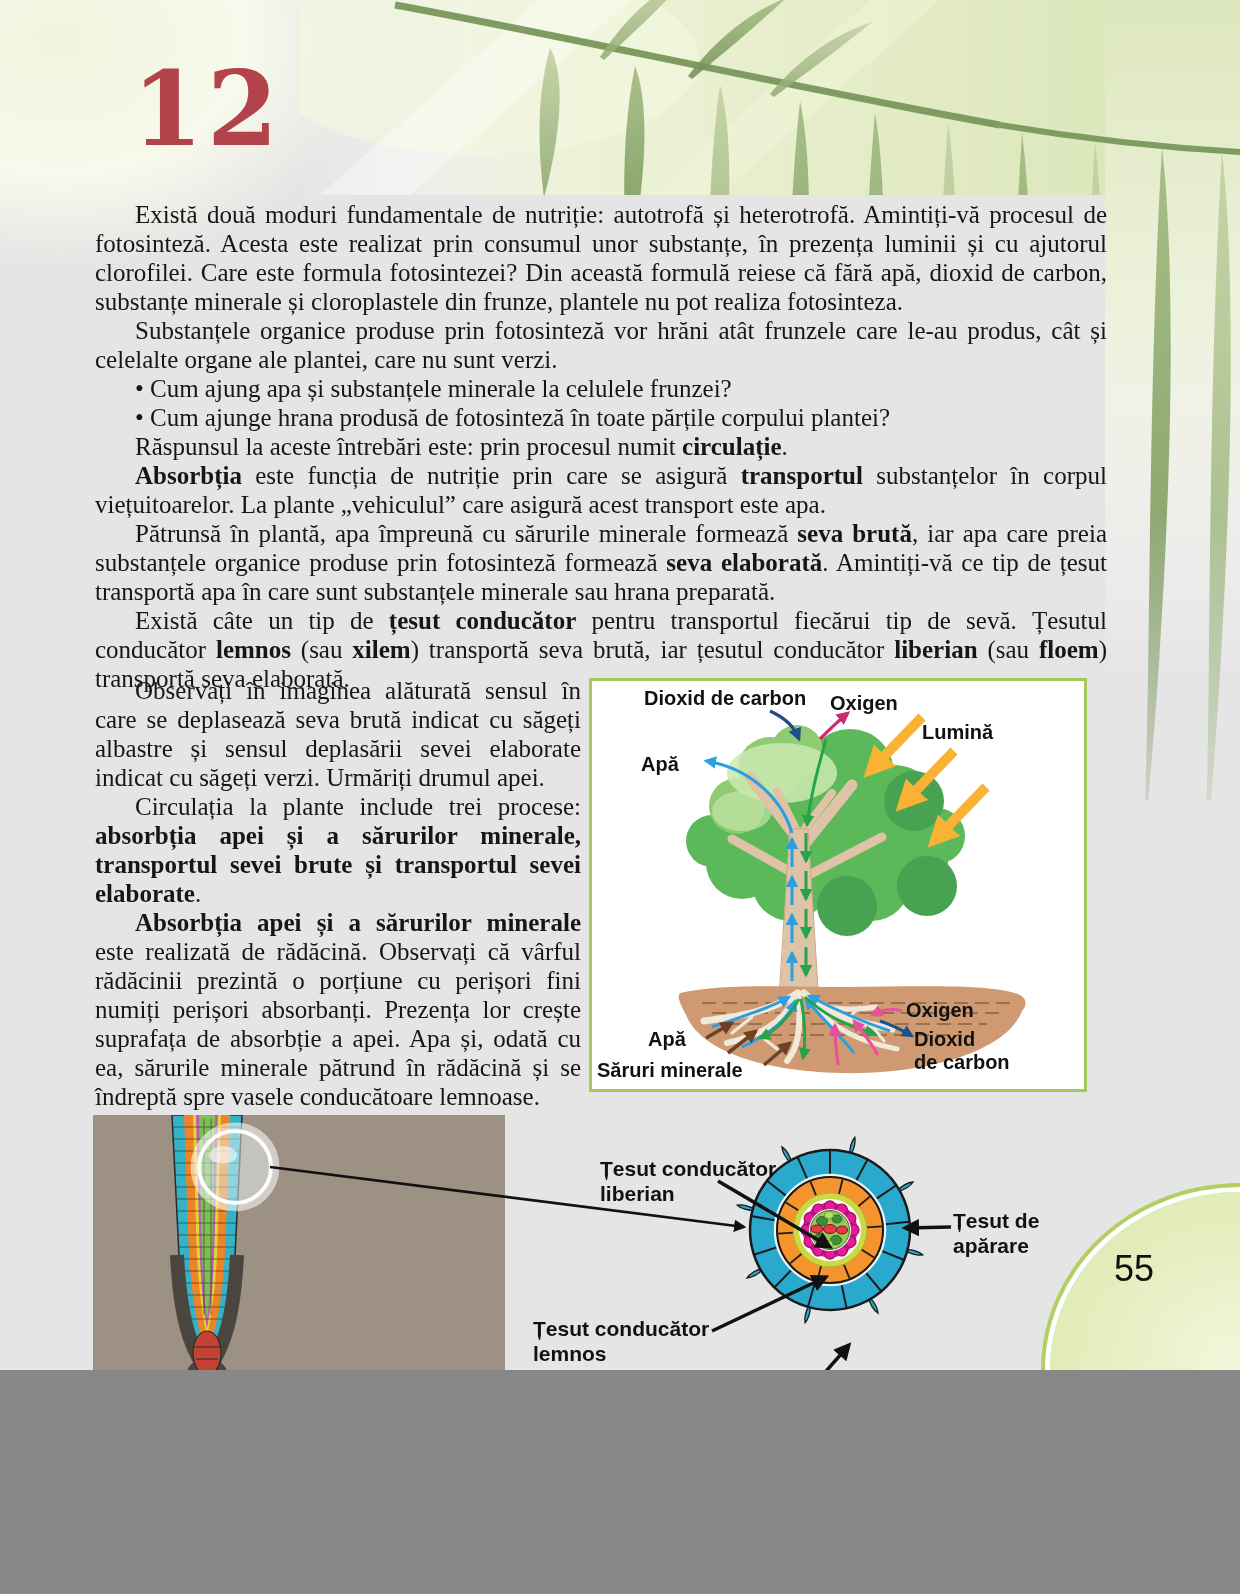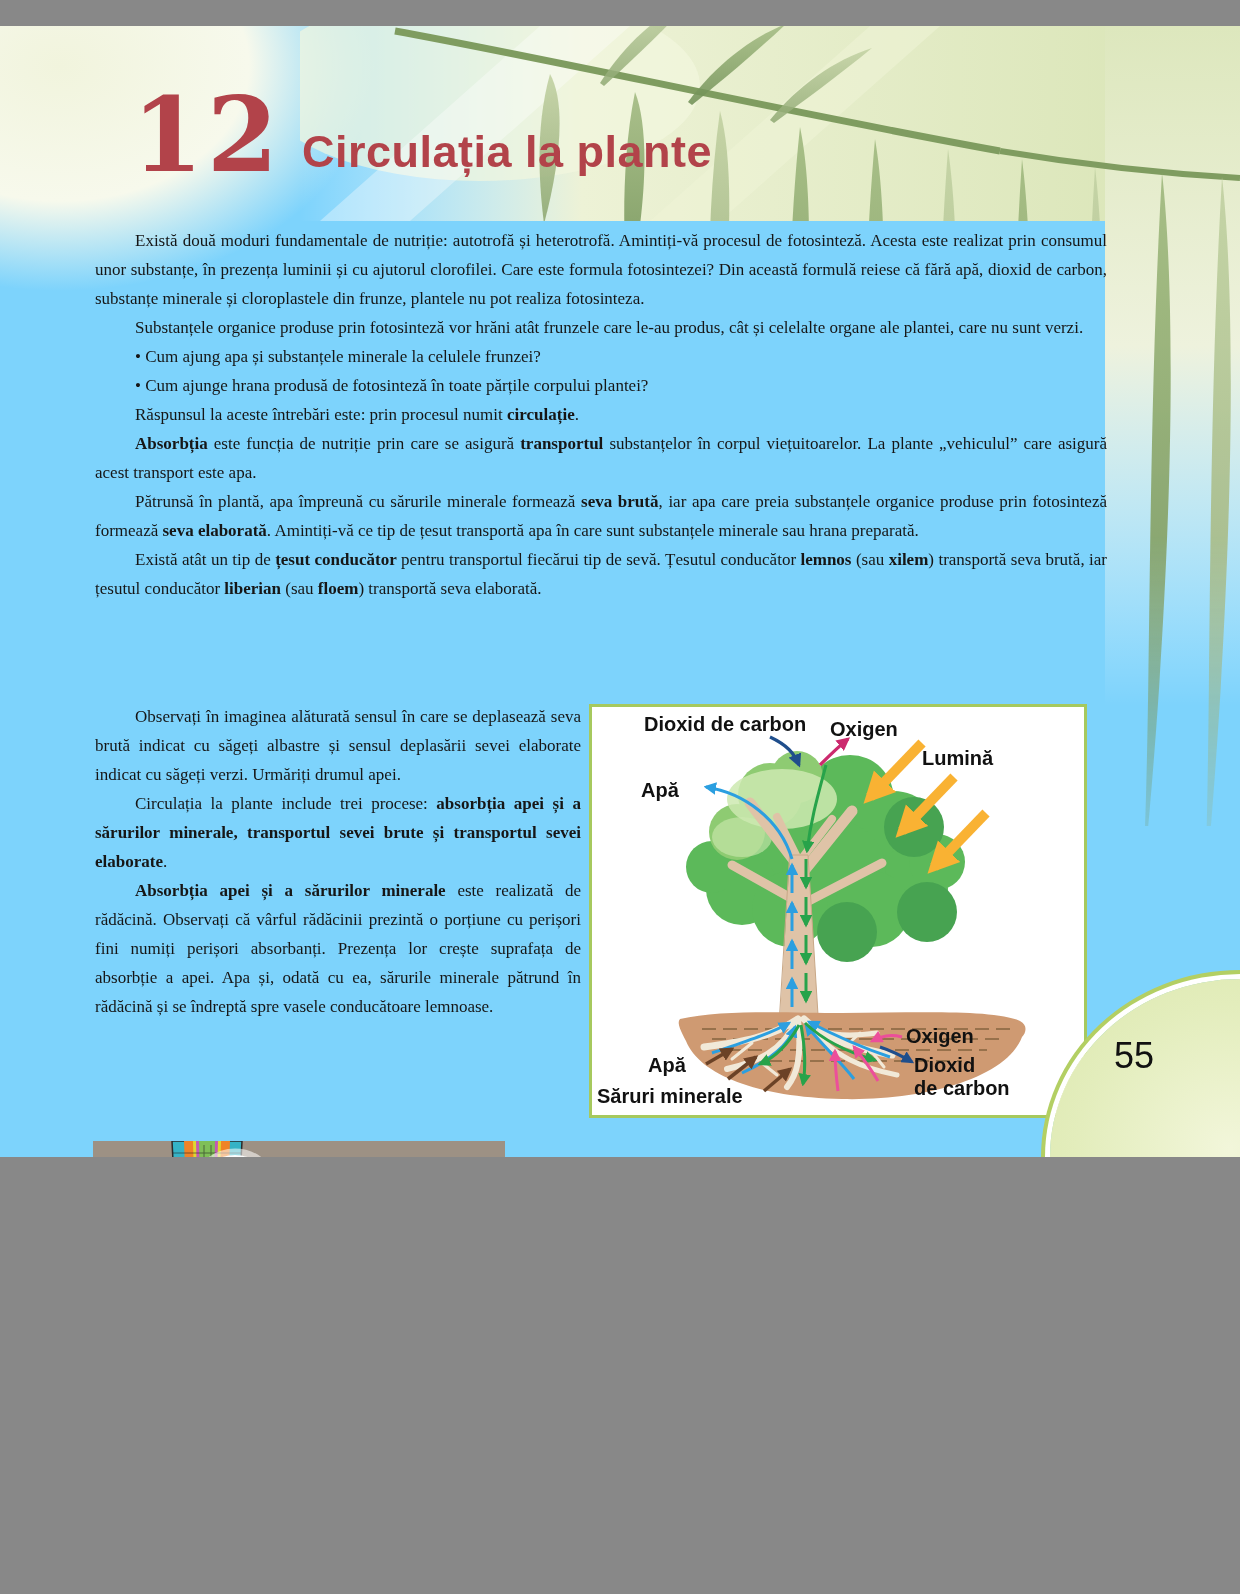--- a/index.html
+++ b/index.html
@@ -1,28 +1,28 @@
 <!DOCTYPE html>
 <html><head>
 <meta charset="utf-8">
 <style>
   html,body{margin:0;padding:0;background:#888;}
-  .page{position:relative;width:1240px;height:1131px;background:#7dd3fc;overflow:hidden;
-        font-family:"Liberation Serif",serif;color:#161616;margin-top:26px;}
+  .page{position:relative;width:1240px;height:1370px;background:#e5e5e5;overflow:hidden;
+        font-family:"Liberation Serif",serif;color:#161616;}
   
   .wash{position:absolute;left:0;top:0;width:560px;height:420px;
         background:radial-gradient(ellipse 420px 300px at 60px 40px,#f1f4dd 0%,#f7f9ec 45%,rgba(255,255,255,0) 75%);}
   .palm{position:absolute;right:0;top:0;width:940px;height:930px;}
   
   .chapnum{position:absolute;left:132px;top:58px;font-family:"DejaVu Serif",serif;
            font-weight:bold;font-size:102px;line-height:1;color:#b2434a;letter-spacing:4px;}
   .title{position:absolute;left:302px;top:100px;font-family:"Liberation Sans",sans-serif;
          font-weight:bold;font-size:45px;color:#b2434a;letter-spacing:0.5px;}
   
-  .flow{position:absolute;font-size:17px;line-height:29px;text-align:justify;}
+  .flow{position:absolute;font-size:25px;line-height:29px;text-align:justify;}
   .flow p{margin:0;text-indent:40px;}
   .intro{left:95px;top:200px;width:1012px;}
   .leftcol{left:95px;top:676px;width:486px;}
   .closing{left:95px;top:1426px;width:1012px;}
   b{font-weight:bold;}
   
   .figbox{position:absolute;left:589px;top:678px;width:492px;height:408px;
           border:3px solid #a6c95e;background:#ffffff;}
   .figbox svg{position:absolute;left:0;top:0;}
   .lbl{position:absolute;font-family:"Liberation Sans",sans-serif;font-weight:bold;
@@ -101,31 +101,30 @@
         <path d="M862,147 C846,421 852,709 842,867 C874,543 877,277 862,147 Z" fill="url(#leafg1)" opacity="0.95"></path>
         <path d="M922,151 C906,428 912,720 904,881 C934,553 937,282 922,151 Z" fill="url(#leafg2)" opacity="0.95"></path>
         <path d="M300,57 C325,18 358,-12 392,-26 C362,6 328,38 304,60 Z" fill="url(#leafg2)" opacity="0.85"></path>
         <path d="M388,76 C415,40 450,12 486,-2 C454,28 420,56 392,79 Z" fill="url(#leafg1)" opacity="0.85"></path>
         <path d="M470,94 C498,60 534,34 572,22 C538,50 502,76 474,97 Z" fill="url(#leafg2)" opacity="0.85"></path>
       </g>
     </g>
   </svg>
 
   <div class="chapnum">12</div>
-  <div class="title">Circulația la plante</div>
 
   <div class="flow intro">
     <p><span>Există două moduri fundamentale de nutriție: autotrofă și heterotrofă. Amintiți-vă procesul de fotosinteză. Acesta este realizat prin consumul unor substanțe, în prezența luminii și cu ajutorul clorofilei. Care este formula fotosintezei? Din această formulă reiese că fără apă, dioxid de carbon, substanțe minerale și cloroplastele din frunze, plantele nu pot realiza fotosinteza.</span></p>
     <p><span>Substanțele organice produse prin fotosinteză vor hrăni atât frunzele care le-au produs, cât și celelalte organe ale plantei, care nu sunt verzi.</span></p>
     <p><span>• Cum ajung apa și substanțele minerale la celulele frunzei?</span></p>
     <p><span>• Cum ajunge hrana produsă de fotosinteză în toate părțile corpului plantei?</span></p>
     <p><span>Răspunsul la aceste întrebări este: prin procesul numit </span><b>circulație</b><span>.</span></p>
     <p><b>Absorbția</b><span> este funcția de nutriție prin care se asigură </span><b>transportul</b><span> substanțelor în corpul viețuitoarelor. La plante „vehiculul” care asigură acest transport este apa.</span></p>
     <p><span>Pătrunsă în plantă, apa împreună cu sărurile minerale formează </span><b>seva brută</b><span>, iar apa care preia substanțele organice produse prin fotosinteză formează </span><b>seva elaborată</b><span>. Amintiți-vă ce tip de țesut transportă apa în care sunt substanțele minerale sau hrana preparată.</span></p>
-    <p><span>Există atât un tip de </span><b>țesut conducător</b><span> pentru transportul fiecărui tip de sevă. Țesutul conducător </span><b>lemnos</b><span> (sau </span><b>xilem</b><span>) transportă seva brută, iar țesutul conducător </span><b>liberian</b><span> (sau </span><b>floem</b><span>) transportă seva elaborată.</span></p>
+    <p><span>Există câte un tip de </span><b>țesut conducător</b><span> pentru transportul fiecărui tip de sevă. Țesutul conducător </span><b>lemnos</b><span> (sau </span><b>xilem</b><span>) transportă seva brută, iar țesutul conducător </span><b>liberian</b><span> (sau </span><b>floem</b><span>) transportă seva elaborată.</span></p>
   </div>
 
   <div class="flow leftcol">
     <p><span>Observați în imaginea alăturată sensul în care se deplasează seva brută indicat cu săgeți albastre și sensul deplasării sevei elaborate indicat cu săgeți verzi. Urmăriți drumul apei.</span></p>
     <p><span>Circulația la plante include trei procese: </span><b>absorbția apei și a sărurilor minerale, transportul sevei brute și transportul sevei elaborate</b><span>.</span></p>
     <p><b>Absorbția apei și a sărurilor minerale</b><span> este realizată de rădăcină. Observați că vârful rădăcinii prezintă o porțiune cu perișori fini numiți perișori absorbanți. Prezența lor crește suprafața de absorbție a apei. Apa și, odată cu ea, sărurile minerale pătrund în rădăcină și se îndreptă spre vasele conducătoare lemnoase.</span></p>
   </div>
 
   <div class="figbox">
     <svg width="492" height="408" viewBox="0 0 492 408">

